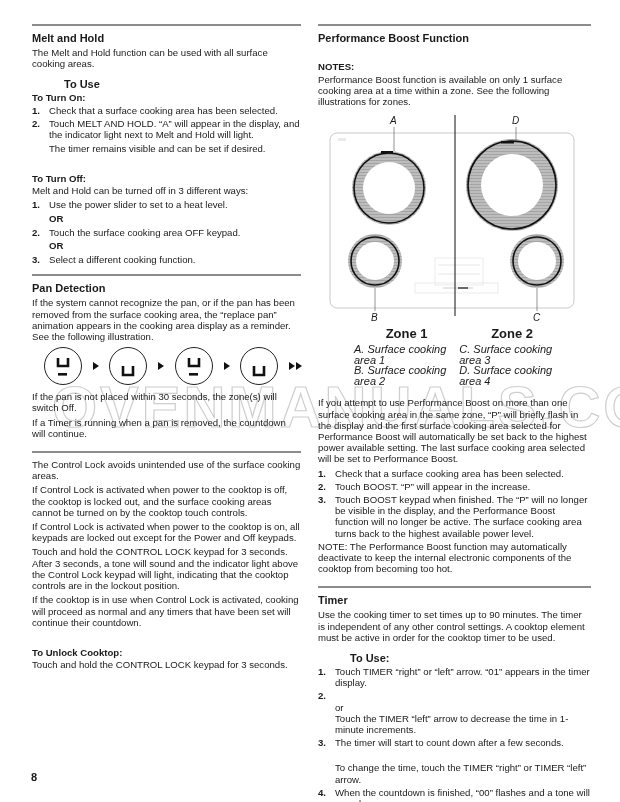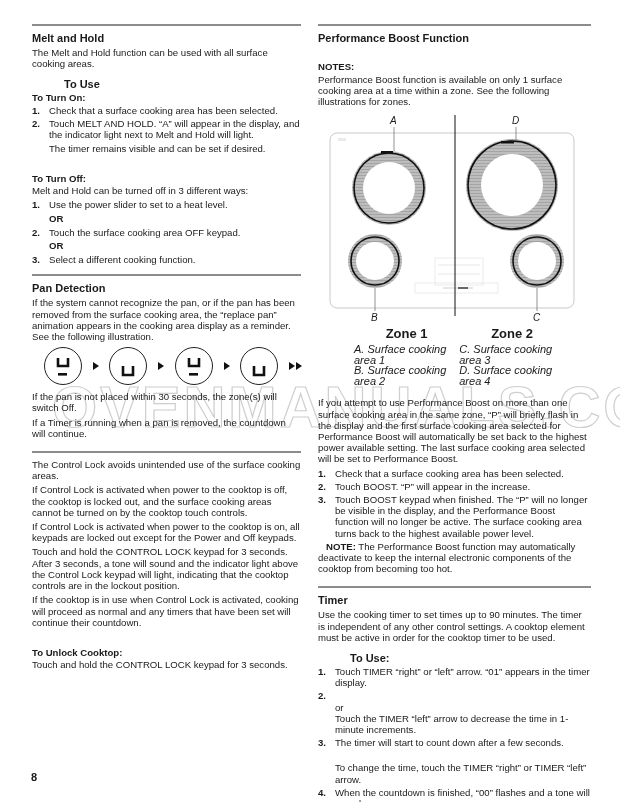--- a/index.html
+++ b/index.html
@@ -13,21 +13,21 @@
   .rule-mid { height: 2px; background: #8c8c8c; margin: 9px 0 6px 0; }
   h2 { font-size: 11px; font-weight: bold; line-height: 13px; margin-bottom: 2px; }
   h3 { font-size: 11px; font-weight: bold; line-height: 13px; margin-top: 9px; margin-bottom: 1px; margin-left: 32px; }
   h4 { font-size: 9.6px; font-weight: bold; line-height: 11.5px; margin-top: 19px; margin-bottom: 1px; }
   p { margin-bottom: 3px; }
   ol { list-style: none; }
   ol li { position: relative; padding-left: 17px; margin-bottom: 2px; }
   ol li .num { position: absolute; left: 0; top: 0; font-weight: bold; }
   .sub { padding-left: 17px; margin-bottom: 3px; }
   .or { font-weight: bold; padding-left: 17px; margin: 2px 0 3px 0; }
-  .bold { font-weight: bold; margin-left: 8px; }
+  .bold { font-weight: normal; }
   .pan-anim { display: flex; align-items: center; justify-content: space-between; width: 258px; margin: 5px 0 6px 12px; }
   .pan-circle { width: 38px; height: 38px; border-radius: 50%; border: 1px solid #222; position: relative; }
   .tri { width: 0; height: 0; border-top: 4px solid transparent; border-bottom: 4px solid transparent; border-left: 6px solid #111; }
   .tri2 { display: flex; gap: 1px; }
   .cooktop-fig { position: relative; width: 273px; height: 215px; margin-top: 4px; }
   .zone-labels { display: flex; justify-content: space-between; padding: 0 26px 0 36px; margin-top: 2px; }
   .zone-col { display: flex; flex-direction: column; align-items: center; }
   .zone-title { font-weight: bold; font-size: 13px; margin-bottom: 5px; }
   .zone-item { font-style: italic; font-size: 11px; line-height: 10.5px; }
   .page-num { position: absolute; left: 31px; top: 772px; font-weight: bold; font-size: 11px; }

